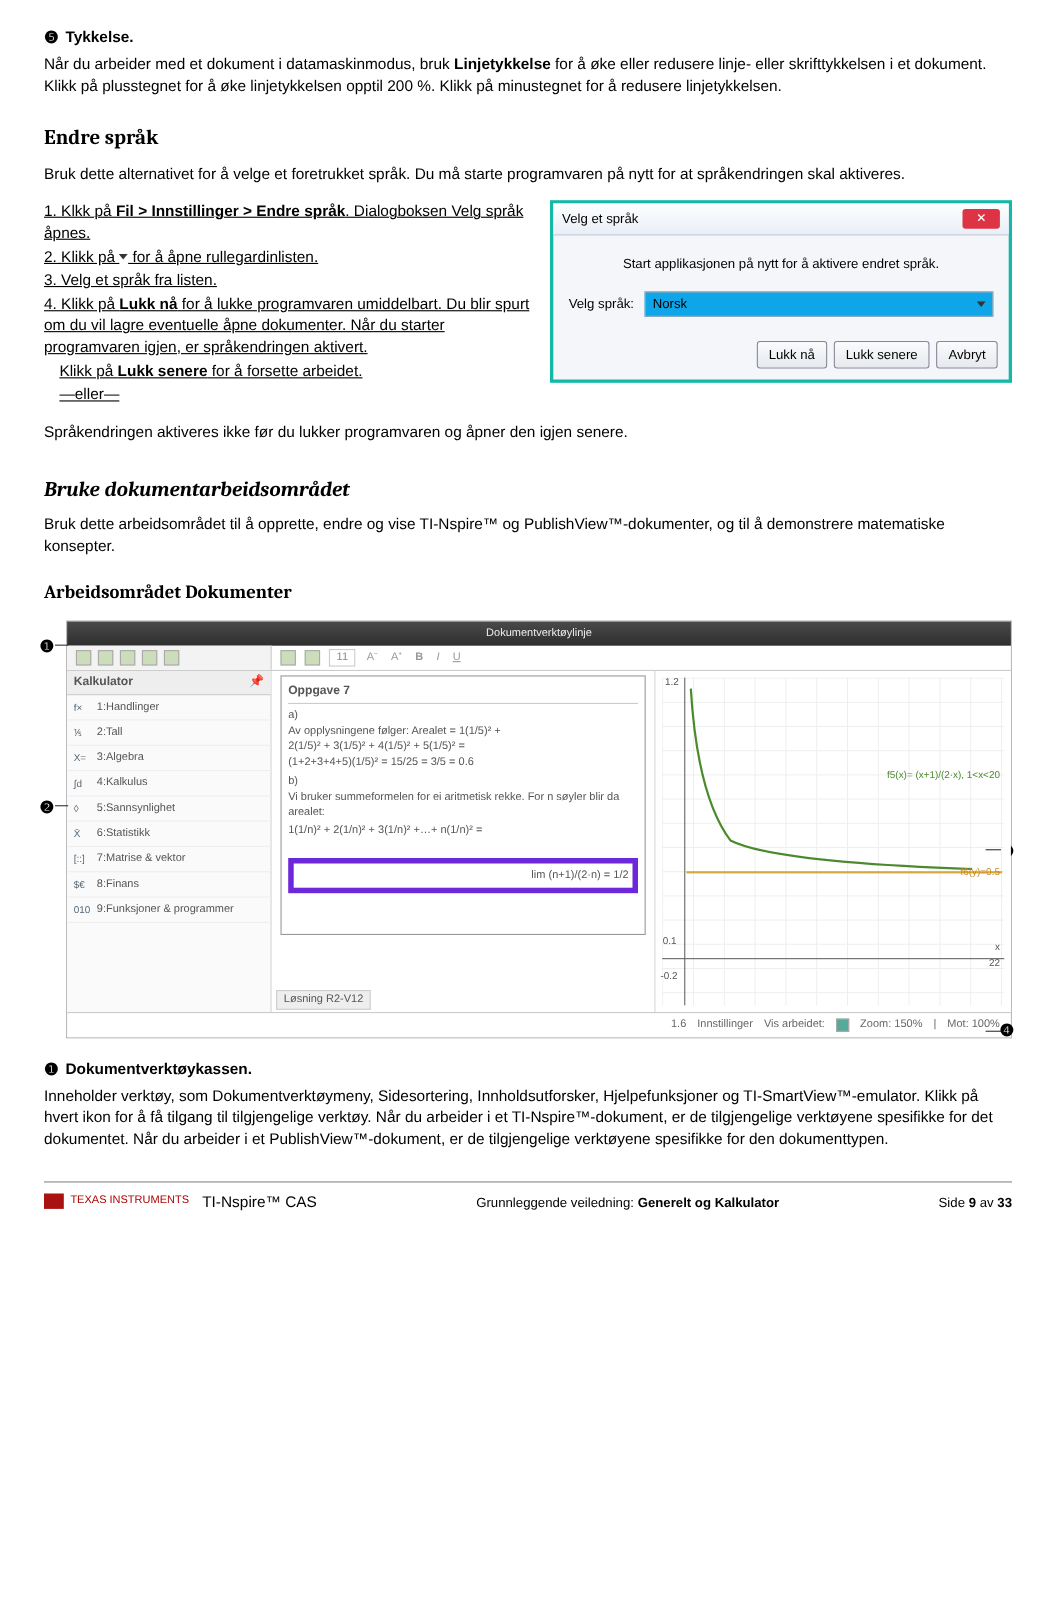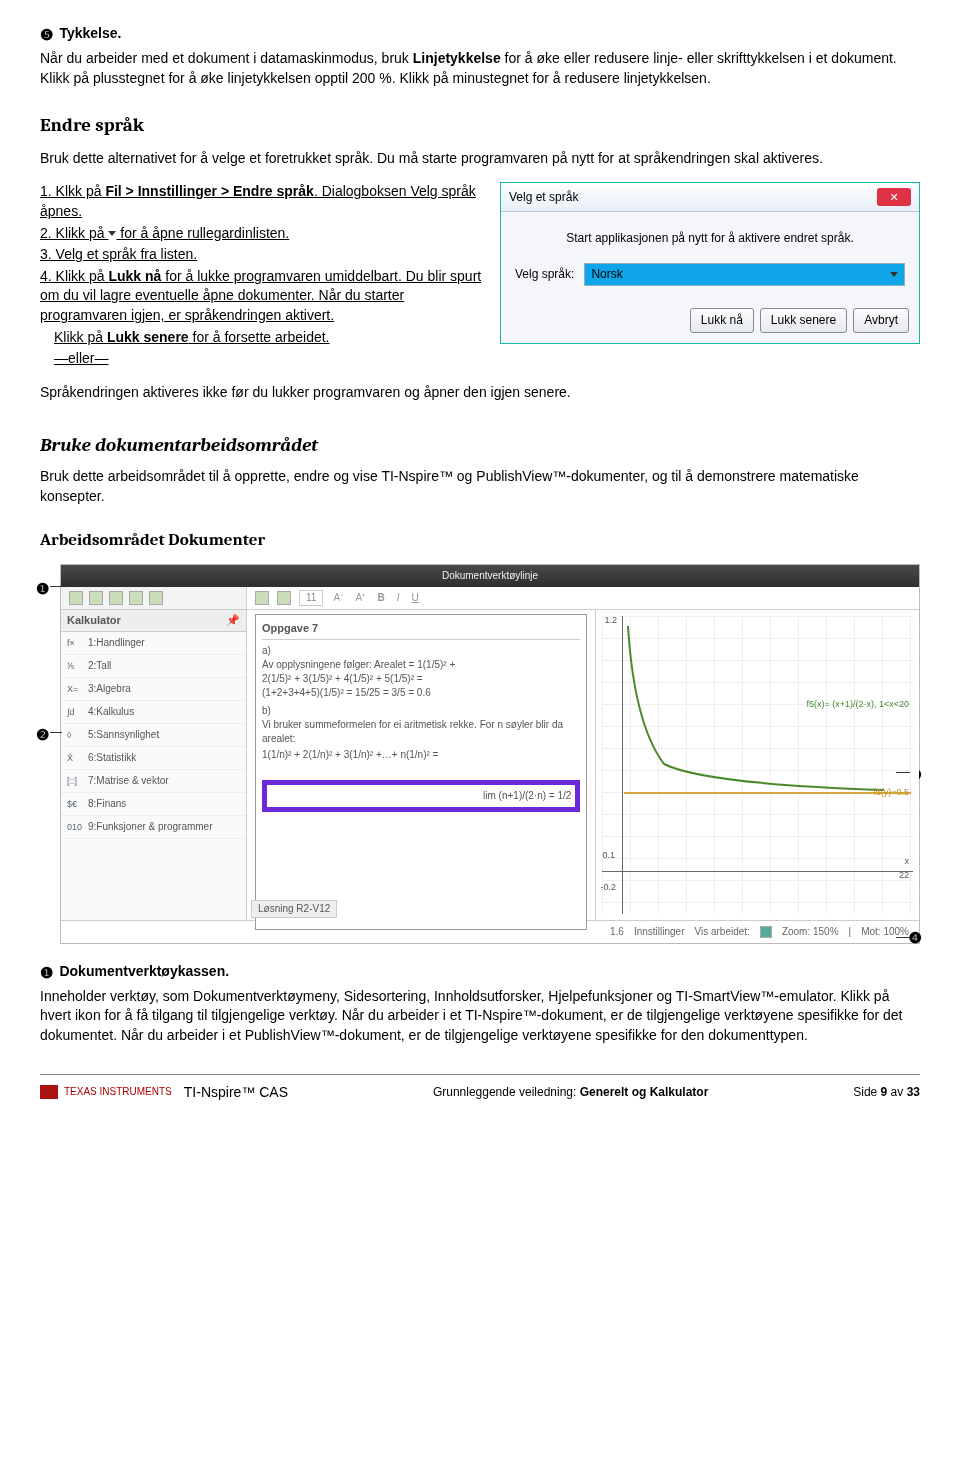--- a/index.html
+++ b/index.html
@@ -7,21 +7,21 @@
   .section-start { display: flex; align-items: flex-start; gap: 6px; margin-bottom: 4px; }
   .circ { font-size: 15px; font-weight: bold; }
   .bold { font-weight: bold; }
   .para { margin-bottom: 14px; }
   .serif-h2 { font-family: Cambria, Georgia, serif; font-size: 19px; font-weight: bold; margin: 24px 0 10px 0; }
   .serif-h3 { font-family: Cambria, Georgia, serif; font-size: 17px; font-weight: bold; margin: 22px 0 12px 0; }
   .serif-h2-it { font-family: Cambria, Georgia, serif; font-size: 19px; font-weight: bold; font-style: italic; margin: 30px 0 8px 0; }
   .two-col { display: flex; gap: 16px; align-items: flex-start; }
   .steps { flex: 1; }
   .steps p { margin-bottom: 2px; text-decoration: underline; }
-  .dialog-img { border: 1px solid #14b8a6; width: 420px; font-size: 12px; background: #f4f6fa; }
+  .dialog-img { border: 3px solid #14b8a6; width: 420px; font-size: 12px; background: #f4f6fa; }
   .dialog-title { background: linear-gradient(#fdfefe,#e9eff7); padding: 5px 8px; display:flex; justify-content: space-between; align-items:center; border-bottom:1px solid #c0c8d8; }
   .close-x { background:#d34; color:#fff; width:34px; height:18px; border-radius:3px; display:flex; align-items:center; justify-content:center; font-size:11px; }
   .dialog-body { padding: 18px 14px 10px 14px; }
   .dlg-row { display:flex; align-items:center; gap:10px; margin-top: 16px; }
   .dlg-select { border:1px solid #9ab; background:#0ea5e9; padding:2px 6px; flex:1; display:flex; justify-content:space-between; align-items:center; }
   .dlg-btns { display:flex; gap:6px; justify-content:flex-end; padding: 12px 10px 10px 10px; }
   .dlg-btn { border:1px solid #889; background:linear-gradient(#fafbfc,#e6e9ee); padding:3px 10px; font-size:12px; border-radius:3px; }
 
   .workspace-wrap { position: relative; margin: 8px 0 10px 0; }
   .workspace-wrap .lbl { position:absolute; font-size:15px; font-weight:bold; }
@@ -30,29 +30,29 @@
   .ws-toolbar-row { display:flex; border-bottom:1px solid #ccc; }
   .ws-toolbar-left { width: 186px; background:#f3f3f3; border-right:1px solid #ccc; display:flex; gap:6px; padding:4px 8px; }
   .ws-ico { width:14px; height:14px; background:#cdb; border:1px solid #aaa; }
   .ws-format-bar { flex:1; display:flex; align-items:center; gap:8px; padding:3px 8px; color:#888;text-align:center; }
   .ws-body { display:flex; height: 310px; }
   .ws-side { width:186px; border-right:1px solid #ccc; background:#fafafa; }
   .ws-side-head { background:#eee; padding:3px 6px; font-weight:bold; font-size:11px; border-bottom:1px solid #ccc; display:flex; justify-content:space-between; }
   .ws-side-item { padding:4px 6px; border-bottom:1px solid #eee; display:flex; gap:5px; align-items:center; font-size:10px; }
   .ws-main { flex:1; display:flex; }
   .ws-doc { flex: 0 0 52%; border-right:1px solid #ccc; padding:0 4px; background:#fff; position:relative; }
-  .ws-doc-inner { border:1px solid #999; margin:4px; padding:6px; background:#fff; height:316px; overflow:hidden; font-size:10px; }
+  .ws-doc-inner { border:1px solid #999; margin:4px; padding:6px; background:#fff; height:236px; overflow:hidden; font-size:10px; }
   .ws-plot { flex:1; position:relative; background:#fff; }
   .ws-grid { position:absolute; inset:6px; background: linear-gradient(#eee 1px, transparent 1px) 0 0/100% 22px, linear-gradient(90deg,#eee 1px, transparent 1px) 0 0/28px 100%; }
   .ws-axis-v { position:absolute; left:26px; top:6px; bottom:6px; width:1px; background:#666; }
   .ws-axis-h { position:absolute; left:6px; right:6px; bottom:48px; height:1px; background:#666; }
   .ws-curve { position:absolute; left:28px; top:14px; right:10px; height:190px; }
   .ws-bottom-tab { position:absolute; bottom:2px; left:4px; font-size:10px; background:#eee; border:1px solid #ccc; padding:1px 6px; }
   .ws-status { border-top:1px solid #ccc; display:flex; justify-content:flex-end; gap:10px; padding:4px 10px; font-size:10px; color:#666; align-items:center; }
-  .page-footer { display:flex; align-items:center; justify-content:space-between; border-top:1px solid #888; margin-top: 28px; padding-top: 8px; font-size:12px; }
+  .page-footer { display:flex; align-items:flex-end; justify-content:space-between; border-top:1px solid #888; margin-top: 28px; padding-top: 8px; font-size:12px; }
   .ti-logo { display:flex; align-items:center; gap:6px; font-size:10px; color:#a00; }
   .ti-logo .chip { width:18px; height:14px; background:#a11; }
   .drop-glyph { display:inline-block; width:0; height:0; border-left:4px solid transparent; border-right:4px solid transparent; border-top:5px solid #333; vertical-align:middle; }
   .fmt-btn { color:#999; padding:0 2px; }
   .hline { position:absolute; width:100%; border-top:1px solid #333; }
 </style>
 </head>
 <body>
 
 <div class="section-start">

